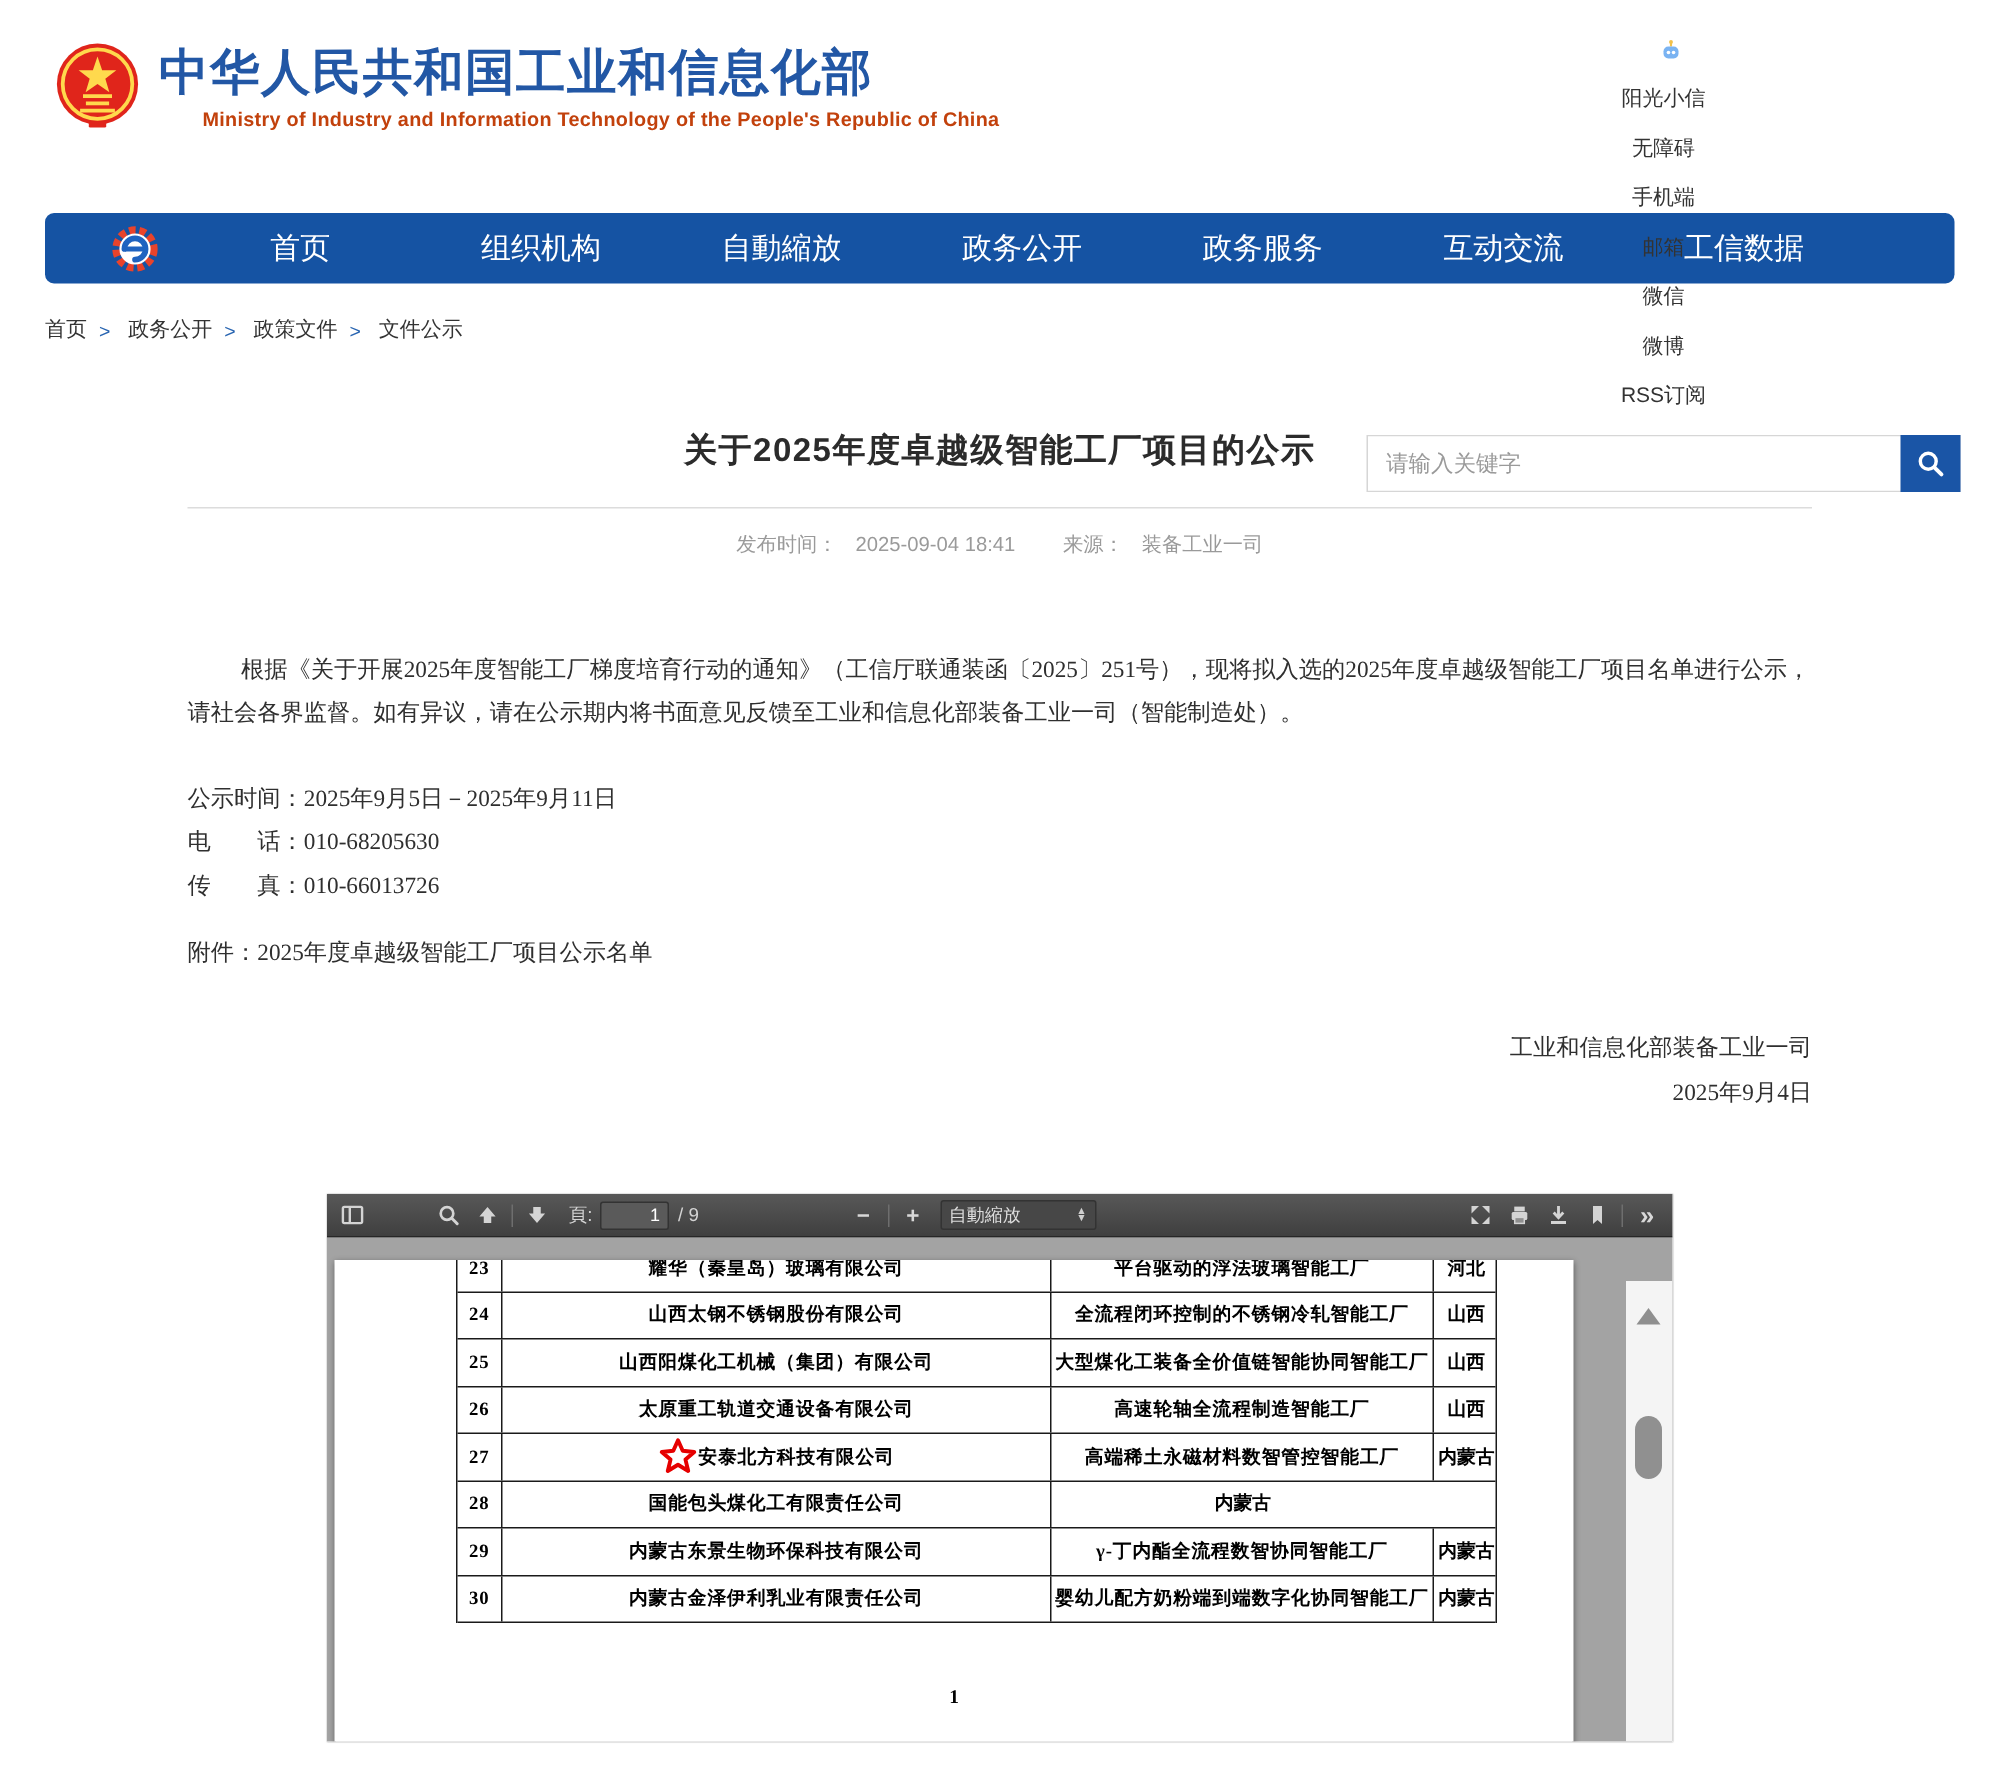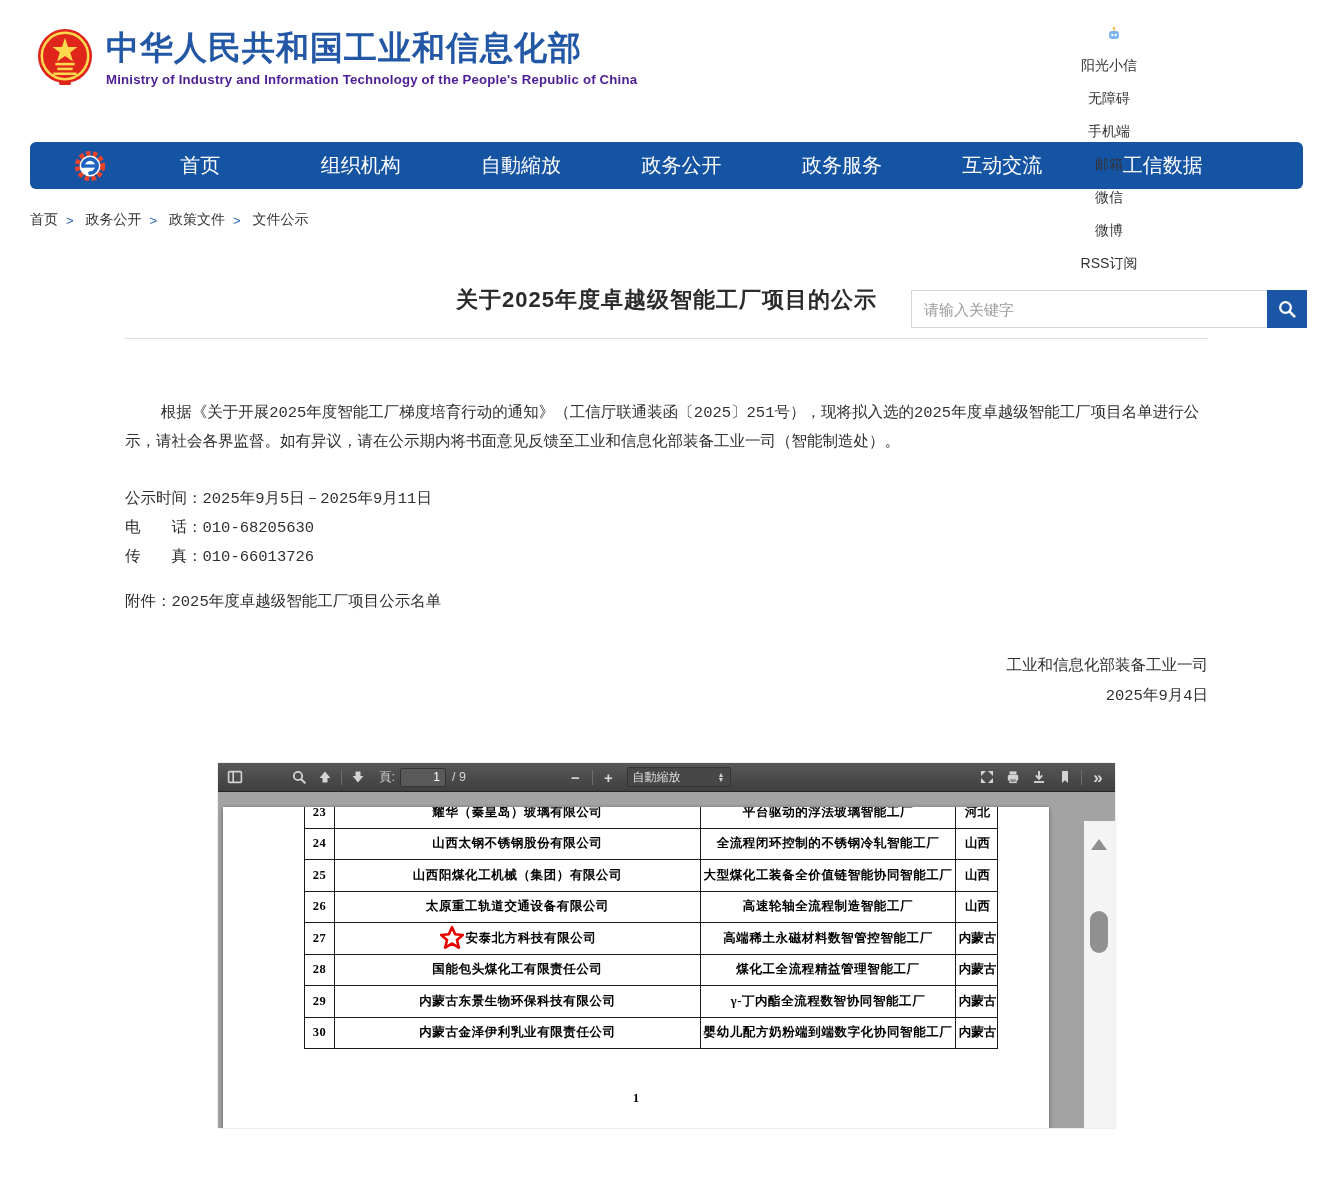--- a/index.html
+++ b/index.html
@@ -10,21 +10,21 @@
     position:relative; margin:0 auto;
   }
   a { text-decoration:none; color:inherit; }
 
   
   .header { position:relative; height:138px; }
   .logo-link { position:absolute; left:36px; top:26px; display:flex; align-items:center; cursor:pointer; }
   .emblem { width:58px; height:64px; flex-shrink:0; }
   .site-titles { margin-left:12px; }
   .site-title-zh { font-size:33px; font-weight:bold; color:#2257a5; letter-spacing:1px; line-height:1.15; }
-  .site-title-en { font-size:13.2px; color:#4c1d95; margin-top:5px; font-weight:bold; letter-spacing:.2px; }
+  .site-title-en { font-size:13.2px; color:#c2410c; margin-top:5px; font-weight:bold; letter-spacing:.2px;margin-left:29px; }
 
   .header-right { position:absolute; right:26px; top:26px; width:396px; }
   .quick-links { display:flex; justify-content:flex-end; align-items:center; gap:15px; font-size:14px; color:#333;flex-direction:column; }
   .quick-links .ql { cursor:pointer; white-space:nowrap; }
   .robot-icon { display:inline-flex; margin-right:-9px; }
   .search-row { margin-top:17px; display:flex; height:38px; border:1px solid #d6d6d6; }
   .search-input { flex:1; border:none; outline:none; padding:0 12px; font-size:15px; color:#333;
                   font-family:"Liberation Sans", sans-serif; }
   .search-input::placeholder { color:#9a9a9a; }
   .search-btn { width:40px; height:38px; margin:-1px -1px -1px 0; background:#1a55a6; border:none;
@@ -43,21 +43,21 @@
   .crumb a { cursor:pointer; }
   .crumb .sep { color:#2965b1; margin:0 8px; font-style:normal; font-size:13px; }
   .crumb:last-of-type .sep { display:none; }
 
   
   .article { width:1083px; margin:56px auto 0; }
   .art-title { text-align:center; font-size:22px; font-weight:bold; color:#2b2b2b; letter-spacing:1px; }
   .art-divider { border:none; border-top:1px solid #dcdcdc; margin-top:23px; }
   .pub-line { text-align:center; color:#9a9a9a; font-size:13.5px; margin-top:15px; }
   .pub-line span { margin:0 6px; }
-  .art-body { font-family:Liberation Mono, monospace; font-size:15.5px; line-height:29px; color:#2f2f2f; }
+  .art-body { font-family:Liberation Serif, serif; font-size:15.5px; line-height:29px; color:#2f2f2f; }
   .para-main { margin-top:60px; text-indent:2.3em; }
   .meta-lines { margin-top:28px; }
   .attach-line { margin-top:16px; cursor:pointer; }
   .sign-block { margin-top:34px; text-align:right; line-height:30px; }
 
   
   .pdf-viewer { width:897px; margin:52px auto 0; height:365px; position:relative;
                 box-shadow:0 0 1px rgba(0,0,0,.4); }
   .pv-toolbar { height:29px; background:linear-gradient(#585858,#3f3f3f); border-bottom:1px solid #262626;
                 display:flex; align-items:center; padding:0 4px; position:relative; z-index:3; }
@@ -207,20 +207,24 @@
     <span class="crumb">
       <a>文件公示</a>
 
     </span>
   
 </div>
 
 <div class="article">
   <div class="art-title">关于2025年度卓越级智能工厂项目的公示</div>
   <hr class="art-divider">
+  <div class="pub-line">
+    <span>发布时间：</span><span>2025-09-04 18:41</span>
+    <span style="margin-left:22px">来源：</span><span>装备工业一司</span>
+  </div>
 
   <div class="art-body">
     <p class="para-main">根据《关于开展2025年度智能工厂梯度培育行动的通知》（工信厅联通装函〔2025〕251号），现将拟入选的2025年度卓越级智能工厂项目名单进行公示，请社会各界监督。如有异议，请在公示期内将书面意见反馈至工业和信息化部装备工业一司（智能制造处）。</p>
     <div class="meta-lines">
       <div>公示时间：2025年9月5日－2025年9月11日</div>
       <div>电　　话：010-68205630</div>
       <div>传　　真：010-66013726</div>
     </div>
     <div class="attach-line">附件：2025年度卓越级智能工厂项目公示名单</div>
     <div class="sign-block">
@@ -364,21 +368,20 @@
             <div class="pcell">高端稀土永磁材料数智管控智能工厂</div>
             <div class="pcell">内蒙古</div>
           </div>
 
           <div class="prow">
             <div class="pcell">28</div>
             <div class="pcell">
 
               <span>国能包头煤化工有限责任公司</span>
             </div>
-            <div class="pcell">煤化工全流程精益管理智能工厂</div>
             <div class="pcell">内蒙古</div>
           </div>
 
           <div class="prow">
             <div class="pcell">29</div>
             <div class="pcell">
 
               <span>内蒙古东景生物环保科技有限公司</span>
             </div>
             <div class="pcell">γ-丁内酯全流程数智协同智能工厂</div>

